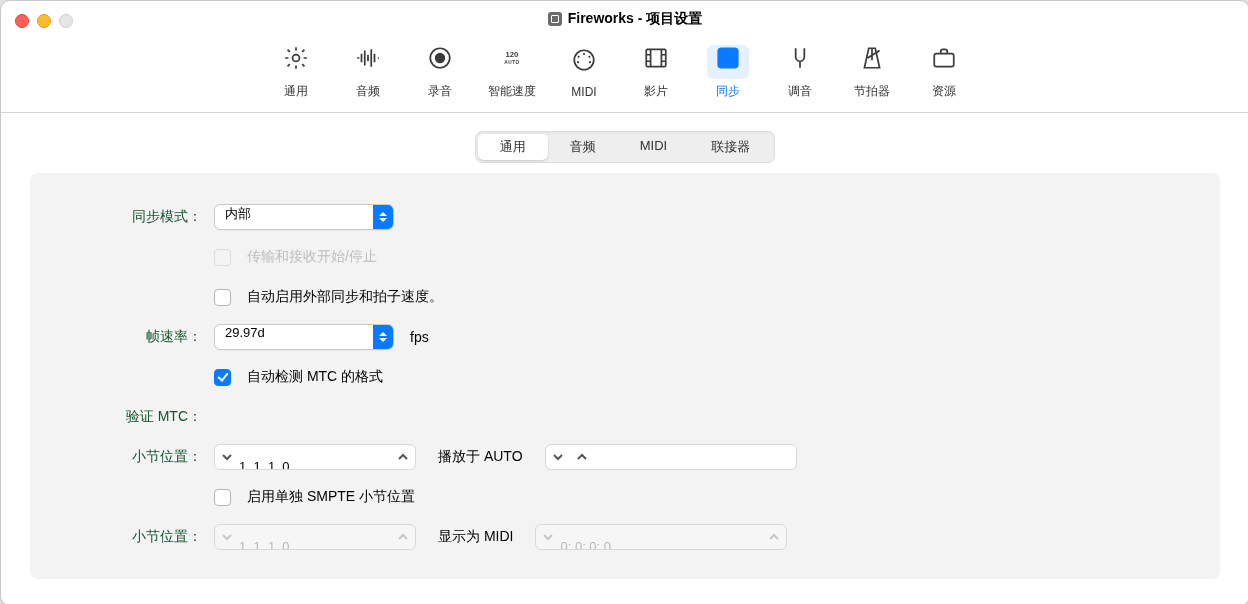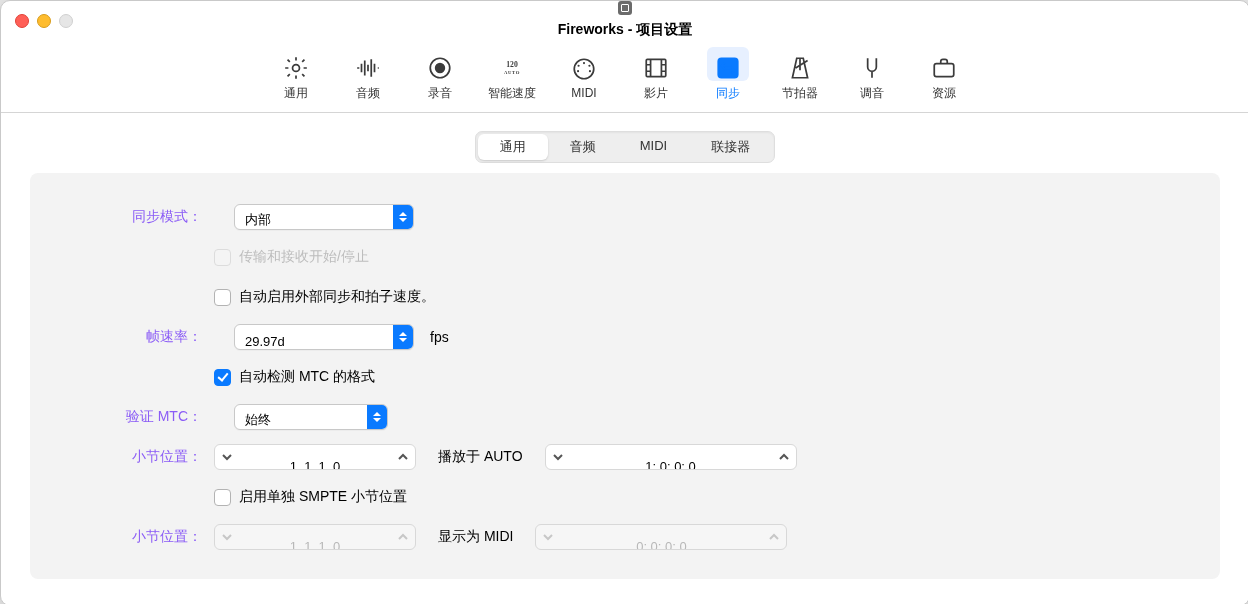--- a/index.html
+++ b/index.html
@@ -21,56 +21,56 @@
     --disabled-text:#b8b8b8;
   }
   html,body{margin:0;padding:0;font-family:-apple-system,"Helvetica Neue",Arial,"PingFang SC","Hiragino Sans GB","Microsoft YaHei",sans-serif;font-size:13px;color:var(--text);background:#e9e9e9;}
   .window{width:1248px;height:604px;background:var(--bg);border:1px solid #c9c9c9;border-radius:10px;box-shadow:0 6px 30px rgba(0,0,0,.18);overflow:hidden;display:flex;flex-direction:column;margin:0 auto;}
   .titlebar{height:40px;display:flex;align-items:center;justify-content:center;position:relative;border-bottom:1px solid transparent;}
   .traffic{position:absolute;left:14px;top:13px;display:flex;gap:8px;}
   .traffic span{width:12px;height:12px;border-radius:50%;display:inline-block;}
   .tl-close{background:#ff5f57;border:1px solid #e14238;}
   .tl-min{background:#febc2e;border:1px solid #d89c1c;}
   .tl-max{background:#e6e6e6;border:1px solid #d0d0d0;}
-  .win-title{font-weight:600;font-size:14px;display:flex;align-items:center;gap:6px;flex-direction:column;}
+  .win-title{font-weight:600;font-size:14px;display:flex;align-items:center;gap:6px;}
   .win-title .app-icon{width:14px;height:14px;background:#6b6b6b;border-radius:3px;display:inline-block;position:relative;}
   .win-title .app-icon::after{content:"";position:absolute;inset:3px;border:1px solid #fff;border-radius:1px;}
   .toolbar{height:80px;border-bottom:1px solid var(--border);display:flex;align-items:center;gap:10px;padding:0 28px 4px 264px;}
   .tool-item{width:62px;display:flex;flex-direction:column;align-items:center;gap:4px;border-radius:6px;padding:4px 0;user-select:none;}
   .tool-item.active .tool-icon-box{background:#e7f0ff;border-radius:6px;}
   .tool-item.active svg{stroke:var(--accent);fill:var(--accent);}
   .tool-item.active .tool-label{color:var(--accent);}
-  .tool-icon-box{width:42px;height:34px;display:flex;align-items:flex-end;justify-content:center;font-family:Liberation Serif, serif;}
+  .tool-icon-box{width:42px;height:34px;display:flex;align-items:flex-start;justify-content:center;}
   .tool-label{font-size:12px;color:#333;}
   svg.ico{width:26px;height:26px;stroke:#3b3b3b;fill:none;stroke-width:1.6;}
   .content{flex:1;padding:12px 20px 26px;display:flex;flex-direction:column;align-items:center;}
   .seg-wrap{margin-top:6px;margin-bottom:10px;}
   .segmented{display:flex;background:var(--seg-bg);border-radius:7px;padding:2px;border:1px solid #dedede;box-shadow:inset 0 1px 2px rgba(0,0,0,.05);}
   .seg-btn{padding:4px 22px;font-size:13px;color:#333;border-radius:6px;cursor:pointer;}
   .seg-btn.sel{background:var(--seg-sel);box-shadow:0 1px 2px rgba(0,0,0,.15);}
   .panel{background:var(--panel);border-radius:8px;width:1190px;flex:1;padding:24px 22px 22px;box-sizing:border-box;}
   .row{display:flex;align-items:center;height:40px;}
-  .label-col{width:150px;text-align:right;padding-right:12px;font-size:14px;color:#8b5cf6;}
+  .label-col{width:150px;text-align:right;padding-right:12px;font-size:14px;color:#14532d;}
   .field-col{display:flex;align-items:center;gap:12px;}
-  .select{display:flex;align-items:flex-end;height:24px;background:var(--input-bg);border:1px solid var(--input-border);border-radius:6px;overflow:hidden;min-width:120px;box-shadow:0 1px 1px rgba(0,0,0,.03);margin-left:20px;}
+  .select{display:flex;align-items:flex-start;height:24px;background:var(--input-bg);border:1px solid var(--input-border);border-radius:6px;overflow:hidden;min-width:120px;box-shadow:0 1px 1px rgba(0,0,0,.03);}
   .select .sel-text{flex:1;padding:0 10px;font-size:13px;}
   .select .sel-arrows{width:20px;height:100%;background:var(--accent);display:flex;flex-direction:column;align-items:center;justify-content:center;gap:0;color:#fff;}
   .sel-arrows svg{width:10px;height:6px;fill:#fff;}
   .unit{font-size:14px;margin-left:4px;}
-  .checkbox{display:flex;align-items:center;gap:8px;font-size:14px;}
+  .checkbox{display:flex;align-items:center;gap:16px;font-size:14px;}
   .chk{width:15px;height:15px;border-radius:4px;border:1px solid #b3b3b3;background:#fff;position:relative;display:inline-flex;align-items:center;justify-content:center;}
   .chk.checked{background:var(--accent);border-color:var(--accent);}
   .chk.checked::after{content:"";width:4px;height:8px;border:solid #fff;border-width:0 2px 2px 0;transform:rotate(40deg);margin-top:-2px;}
   .chk.disabled{background:#f4f4f4;border-color:#dcdcdc;}
   .checkbox.disabled{color:var(--muted);}
   .stepper{display:flex;align-items:center;height:24px;border:1px solid var(--stepper-border);border-radius:6px;background:var(--stepper-bg);min-width:200px;overflow:hidden;}
   .stepper.disabled{background:var(--stepper-disabled);color:var(--disabled-text);}
   .stepper .st-btn{width:24px;height:100%;display:flex;align-items:center;justify-content:center;color:#555;}
   .stepper.disabled .st-btn{color:#c7c7c7;}
-  .stepper .st-val{flex:1;text-align:center;font-size:13px;margin-top:19px;}
+  .stepper .st-val{flex:1;font-size:13px;margin-top:19px;}
   .st-btn svg{width:10px;height:10px;fill:none;stroke:currentColor;stroke-width:2;}
   .mid-label{font-size:14px;margin:0 10px;}
   .stepper.wide{min-width:250px;}
   .sel-internal{min-width:178px;}
 </style>
 </head>
 <body>
 
 <div class="window">
 
@@ -158,33 +158,33 @@
             <rect x="3" y="3" width="18" height="18" rx="3"></rect>
             <path d="M9 7l-3 3 3 3M15 11l3 3-3 3M6 10h9M18 14H9"></path>
           </svg>
         </div>
       <span class="tool-label">同步</span>
     </div>
 
     <div class="tool-item">
       <div class="tool-icon-box">
           <svg class="ico" viewBox="0 0 24 24">
+            <path d="M8 3v8a4 4 0 0 0 8 0V3M12 15v6"></path>
+          </svg>
+        </div>
+      <span class="tool-label">调音</span>
+    </div>
+
+    <div class="tool-item">
+      <div class="tool-icon-box">
+          <svg class="ico" viewBox="0 0 24 24">
             <path d="M9 3h6l4 18H5zM12 3v11M8 12l11-7"></path>
           </svg>
         </div>
       <span class="tool-label">节拍器</span>
-    </div>
-
-    <div class="tool-item">
-      <div class="tool-icon-box">
-          <svg class="ico" viewBox="0 0 24 24">
-            <path d="M8 3v8a4 4 0 0 0 8 0V3M12 15v6"></path>
-          </svg>
-        </div>
-      <span class="tool-label">调音</span>
     </div>
 
     <div class="tool-item">
       <div class="tool-icon-box">
           <svg class="ico" viewBox="0 0 24 24">
             <rect x="3" y="8" width="18" height="12" rx="2"></rect>
             <path d="M9 8V6a2 2 0 0 1 2-2h2a2 2 0 0 1 2 2v2"></path>
           </svg>
         </div>
       <span class="tool-label">资源</span>
@@ -263,33 +263,20 @@
         <div class="field-col">
           <label class="checkbox">
             <span class="chk checked"></span>
             <span>自动检测 MTC 的格式</span>
           </label>
         </div>
       </div>
 
       <div class="row">
         <div class="label-col">验证 MTC：</div>
-        <div class="field-col">
-          <div class="select" style="min-width:152px">
-            <span class="sel-text">始终</span>
-            <span class="sel-arrows">
-              <svg viewBox="0 0 10 6">
-                  <path d="M1 5l4-4 4 4z"></path>
-                </svg>
-              <svg viewBox="0 0 10 6">
-                  <path d="M1 1l4 4 4-4z"></path>
-                </svg>
-            </span>
-          </div>
-        </div>
       </div>
 
       <div class="row">
         <div class="label-col">小节位置：</div>
         <div class="field-col">
           <div class="stepper">
             <span class="st-btn">
                 <svg viewBox="0 0 10 10">
                   <path d="M1 3l4 4 4-4"></path>
                 </svg>
@@ -301,21 +288,20 @@
                 </svg>
               </span>
           </div>
           <span class="mid-label">播放于 AUTO</span>
           <div class="stepper wide">
             <span class="st-btn">
                 <svg viewBox="0 0 10 10">
                   <path d="M1 3l4 4 4-4"></path>
                 </svg>
               </span>
-            <span class="st-val">1: 0: 0;  0</span>
             <span class="st-btn">
                 <svg viewBox="0 0 10 10">
                   <path d="M1 7l4-4 4 4"></path>
                 </svg>
               </span>
           </div>
         </div>
       </div>
 
       <div class="row">

